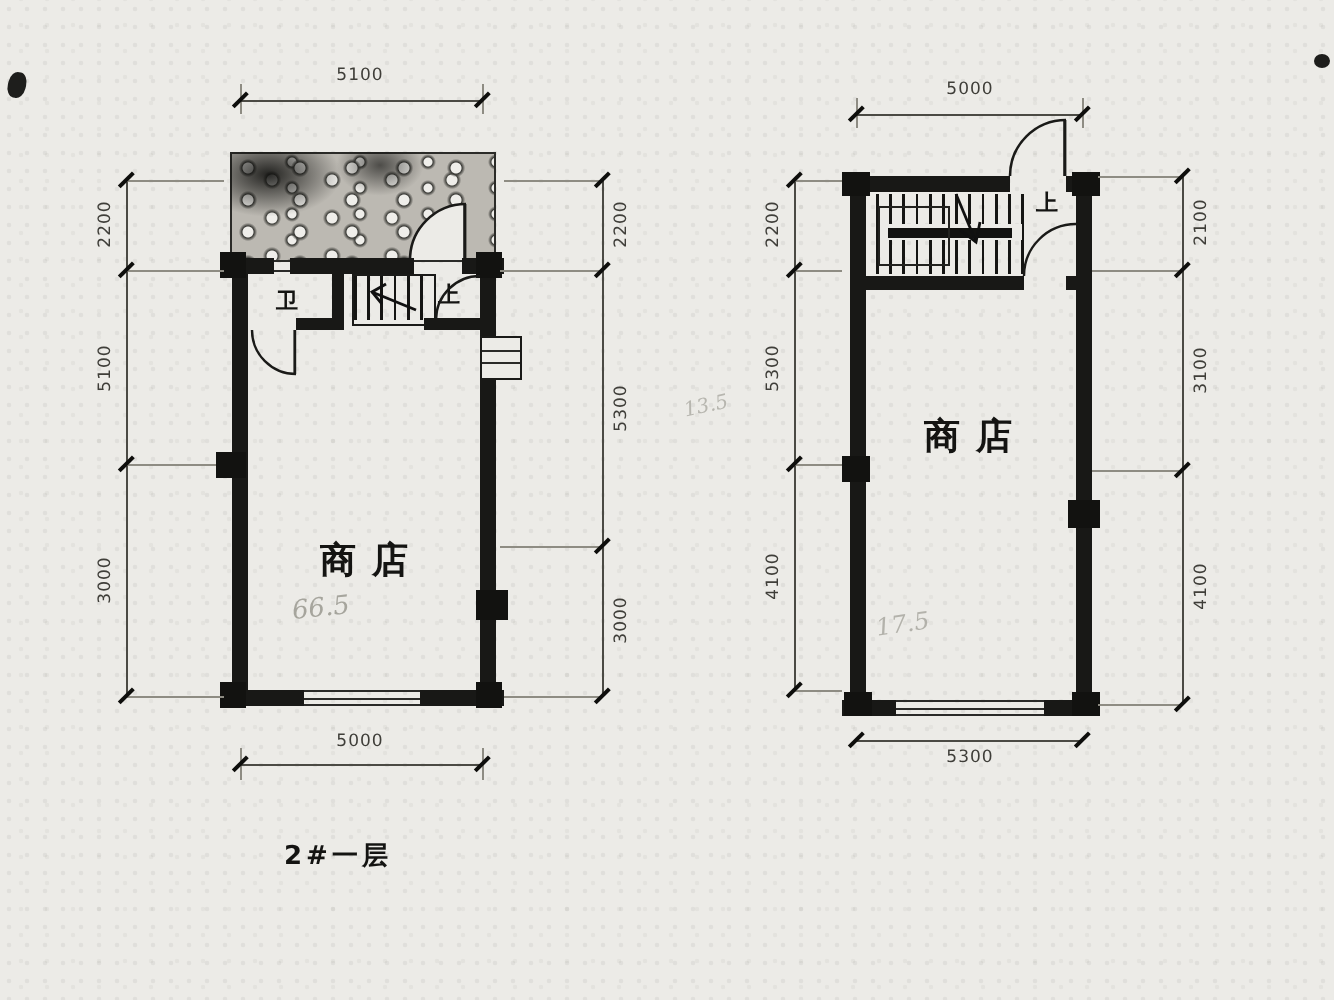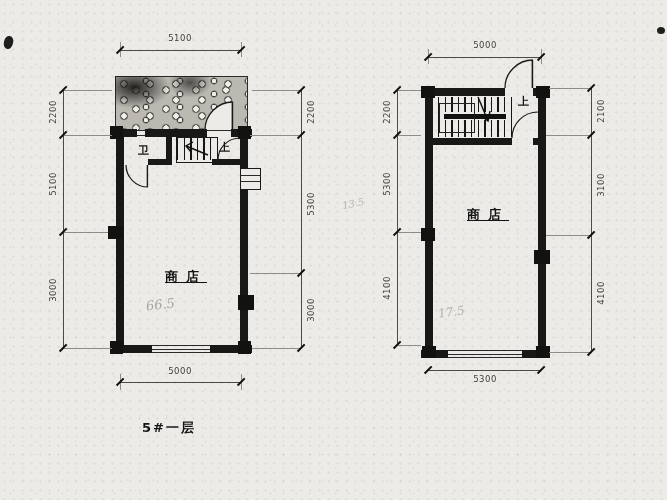--- a/index.html
+++ b/index.html
@@ -18,21 +18,21 @@
   .blk{position:absolute;background:#121210;}
   .thinline{position:absolute;background:#2a2a28;}
   .dimline-h{position:absolute;height:1px;background:#4b4a44;}
   .dimline-v{position:absolute;width:1px;background:#4b4a44;}
   .ext-h{position:absolute;height:1px;background:#8e8c83;}
   .ext-v{position:absolute;width:1px;background:#8e8c83;}
   .tick{position:absolute;width:10px;height:1.6px;background:#0e0e0c;transform:rotate(-45deg);}
   .dim-label{position:absolute;font-size:8.5px;color:#3f3e39;letter-spacing:.5px;text-align:center;line-height:10px;}
   .dim-label.v{transform:rotate(-90deg);}
   .cjk{position:absolute;font-weight:bold;color:#141412;}
-  .room-label{font-size:13px;letter-spacing:8px;text-align:center;text-decoration:underline;}
+  .room-label{font-size:18px;letter-spacing:8px;text-align:center;}
   .small-label{font-size:11px;}
   .hand{position:absolute;font-family:"DejaVu Serif",serif;font-style:italic;color:#a6a59d;}
   .stipple{
     position:absolute;background-color:#bcb9b2;
     background-image:
       radial-gradient(circle at 8px 7px, #efeeea 2.5px, #3c3c38 3px, transparent 4.6px),
       radial-gradient(circle at 20px 13px, #efeeea 2.5px, #44443f 3px, transparent 4.6px),
       radial-gradient(circle at 30px 4px, #efeeea 2px, #3c3c38 2.5px, transparent 4px);
     background-size:26px 16px,30px 19px,34px 13px;
     border:1px solid #2b2b28;
@@ -230,15 +230,15 @@
     <div class="ext-h" style="left:549px;top:352px;width:42px;"></div>
     <div class="tick" style="left:586px;top:87px;"></div>
     <div class="tick" style="left:586px;top:134px;"></div>
     <div class="tick" style="left:586px;top:234px;"></div>
     <div class="tick" style="left:586px;top:351px;"></div>
     <div class="dim-label v" style="left:581px;top:106px;width:40px;">2100</div>
     <div class="dim-label v" style="left:581px;top:180px;width:40px;">3100</div>
     <div class="dim-label v" style="left:581px;top:288px;width:40px;">4100</div>
   </div>
 
-  <div class="cjk" style="left:142px;top:419px;font-size:13px;letter-spacing:2px;">5#一层</div>
+  <div class="cjk" style="left:142px;top:419px;font-size:13px;letter-spacing:2px;">2#一层</div>
 
 </div>
 
 </body></html>

